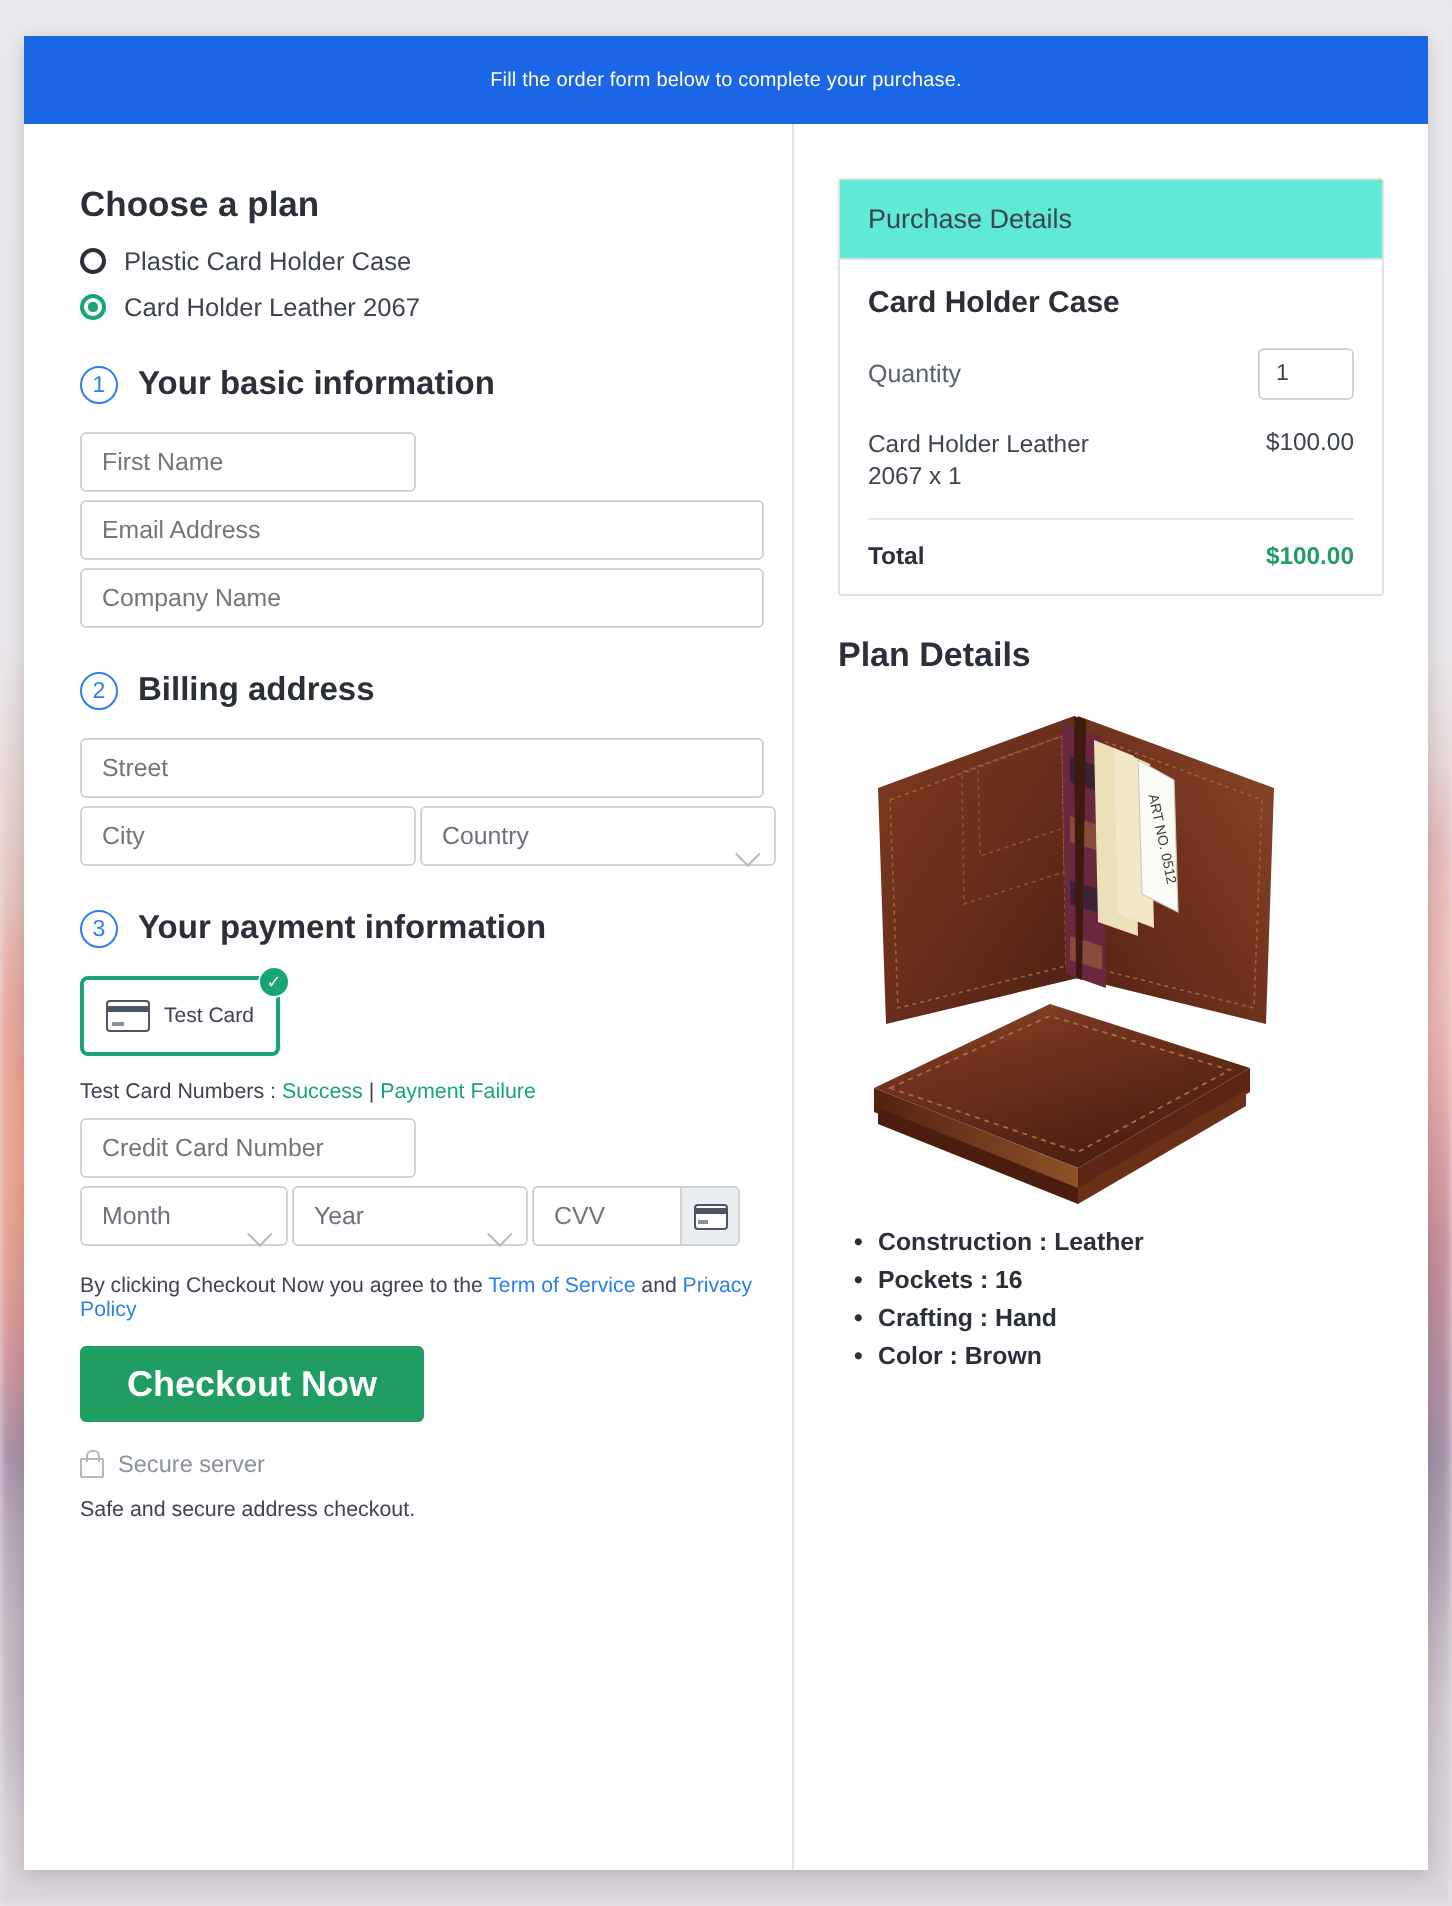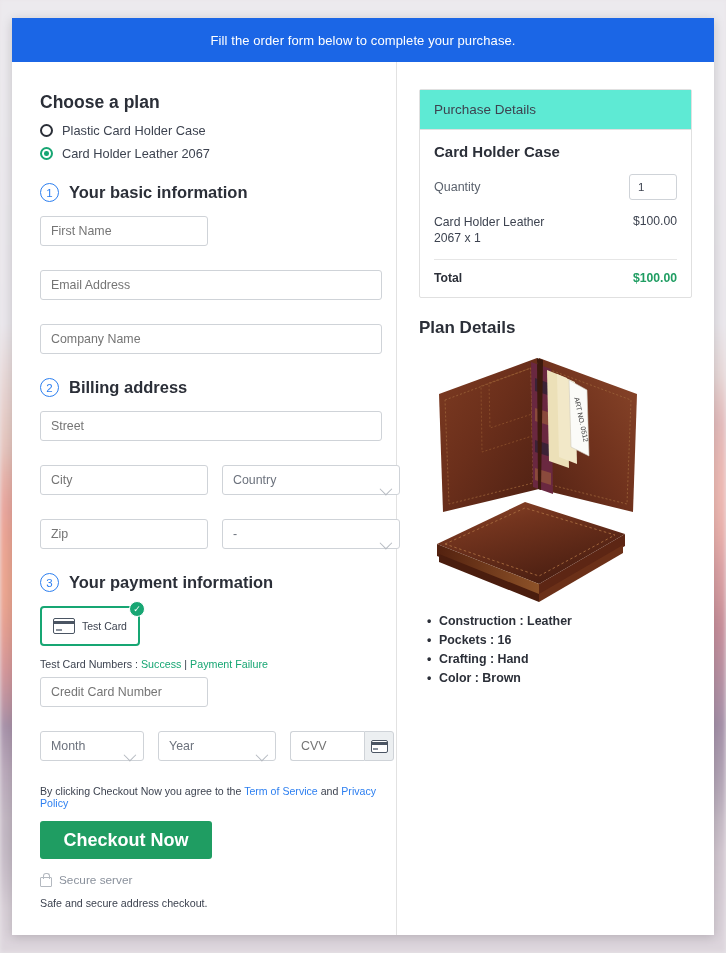--- a/index.html
+++ b/index.html
@@ -42,21 +42,21 @@
     width: 702px;
     height: 917px;
     background: #ffffff;
     box-shadow: 0 2px 10px rgba(0,0,0,0.17);
     overflow: hidden;
   }
   #banner {
     height: 44px;
     background: #1b66e6;
     color: #ffffff;
-    font-size: 13px;
+    font-size: 10px;
     display: flex;
     align-items: center;
     justify-content: center;
     letter-spacing: 0.1px;
     text-align: right;
   }
   #columns {
     display: flex;
     height: 873px;
   }
@@ -131,22 +131,22 @@
     box-sizing: border-box;
   }
   .step-title {
     font-size: 16.5px;
     font-weight: bold;
     color: #2b2f38;
   }
   
   .row {
     display: flex;
-    gap: 14px;
-    margin-bottom: 24px;
+    gap: 2px;
+    margin-bottom: 4px;
   }
   .fld {
     height: 30px;
     box-sizing: border-box;
     border: 1px solid #cfd3d8;
     border-radius: 3px;
     background: #fff;
     font-size: 12.4px;
     color: #6c727d;
     padding: 0 10px;
@@ -414,27 +414,20 @@
         <span class="step-title">Billing address</span>
       </div>
 
       <div class="row">
         <input class="fld full" placeholder="Street" style="">
       </div>
       <div class="row">
         <input class="fld half" placeholder="City" style="">
         <span class="sel-fld" style="width:178px;flex:none;">
           <span class="fld" style="width:178px;">Country</span>
-          <i class="chev"></i>
-        </span>
-      </div>
-      <div class="row">
-        <input class="fld half" placeholder="Zip" style="">
-        <span class="sel-fld" style="width:178px;flex:none;">
-          <span class="fld" style="width:178px;">-</span>
           <i class="chev"></i>
         </span>
       </div>
 
       <div class="step">
         <span class="step-num">3</span>
         <span class="step-title">Your payment information</span>
       </div>
 
       <div class="card-tile">

